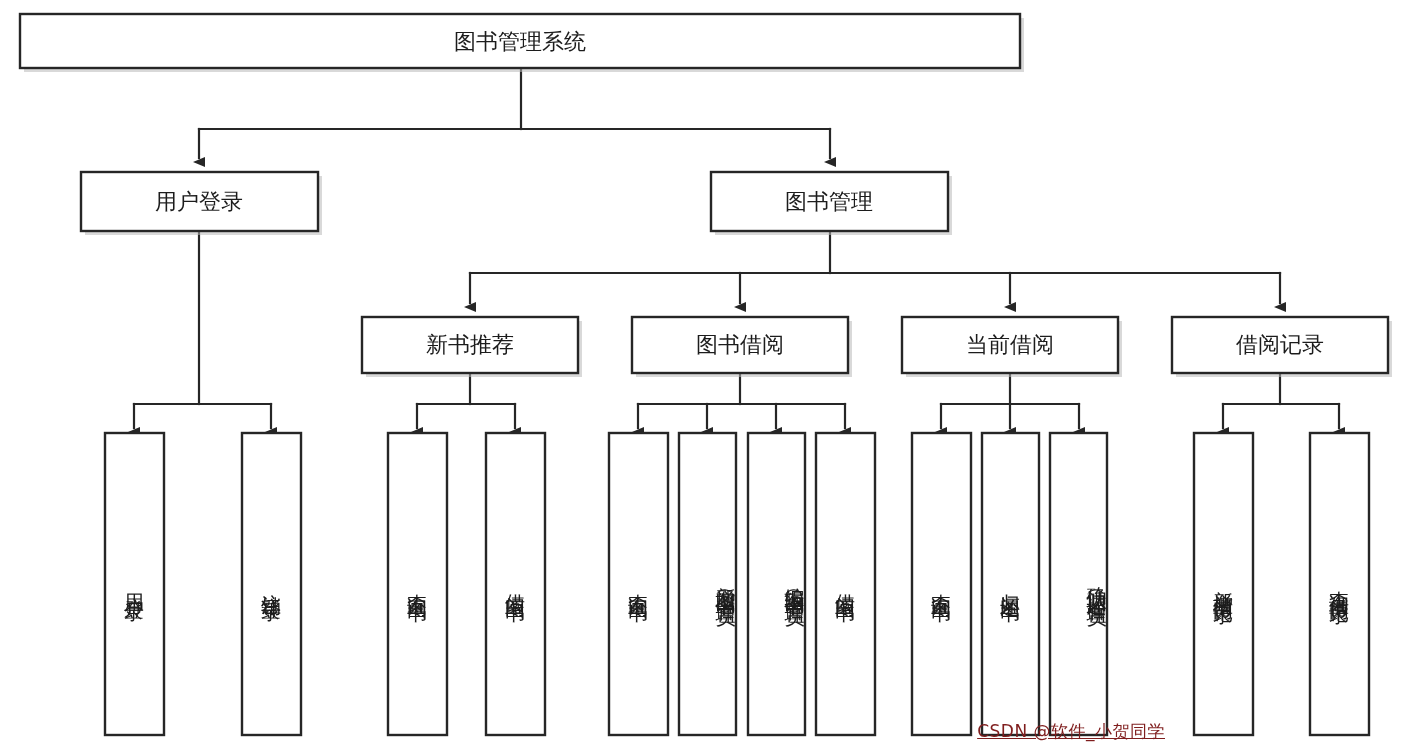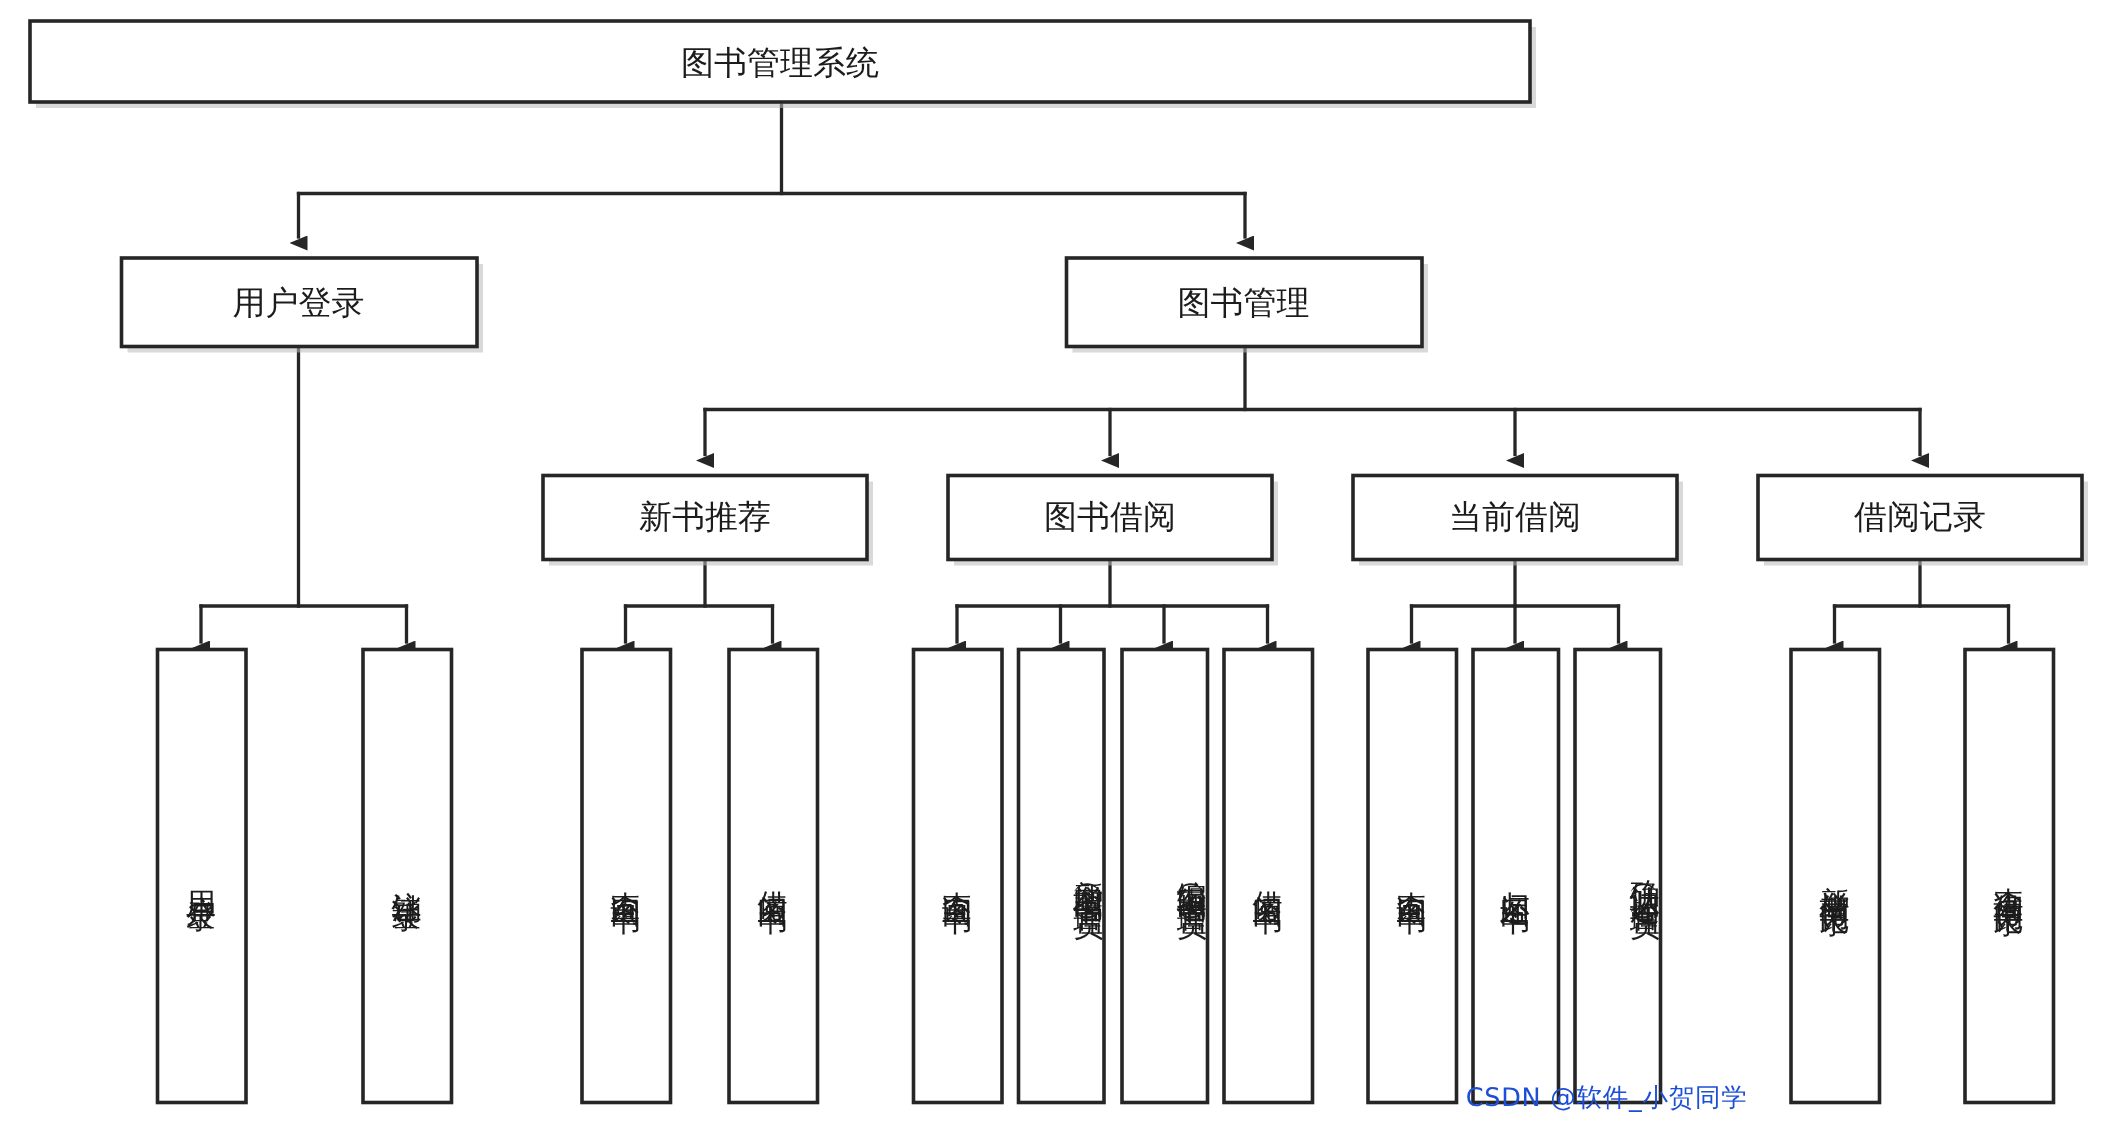--- a/index.html
+++ b/index.html
@@ -60,23 +60,24 @@
     white-space: nowrap;
     text-align: center;
     pointer-events: none;
   }
   .watermark {
     position: absolute;
     right: 8px;
     bottom: 4px;
     font-family: "DejaVu Sans", "Liberation Sans", sans-serif;
     font-size: 17px;
-    color: #1d4ed8;
+    color: #7f1d1d;
     letter-spacing: 0.5px;
     white-space: nowrap;
+    text-decoration: underline;
   }
 </style>
 </head>
 <body>
 
 <div id="diagram-root">
 
   <svg class="canvas" viewBox="0 0 1405 747">
     <defs>
       <marker id="arrowhead" markerWidth="10" markerHeight="12" refX="1" refY="6" orient="auto" markerUnits="userSpaceOnUse">

